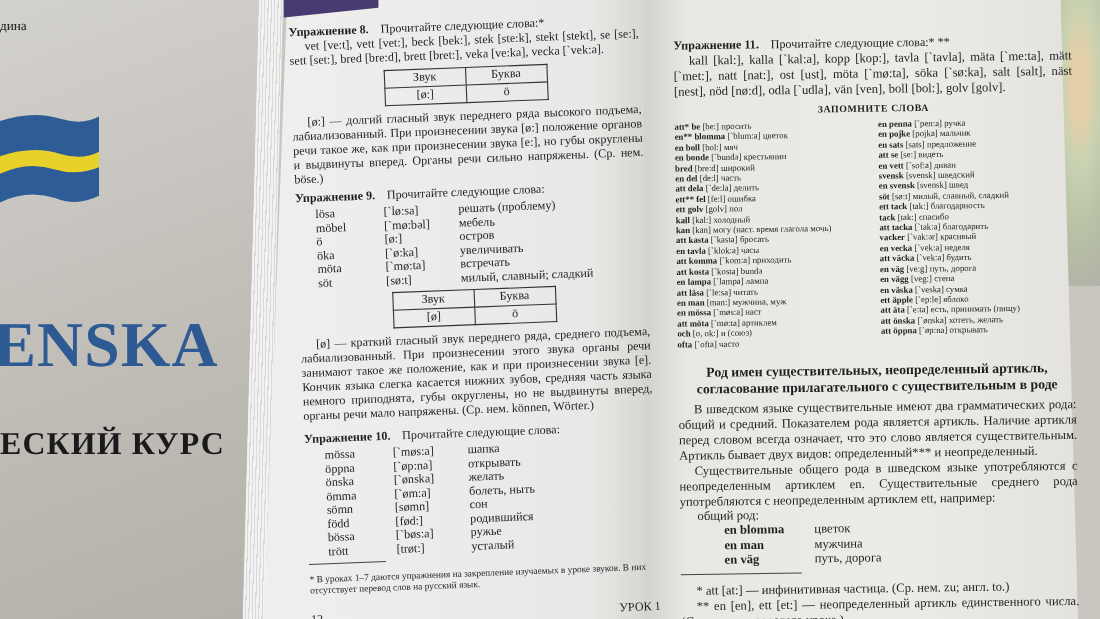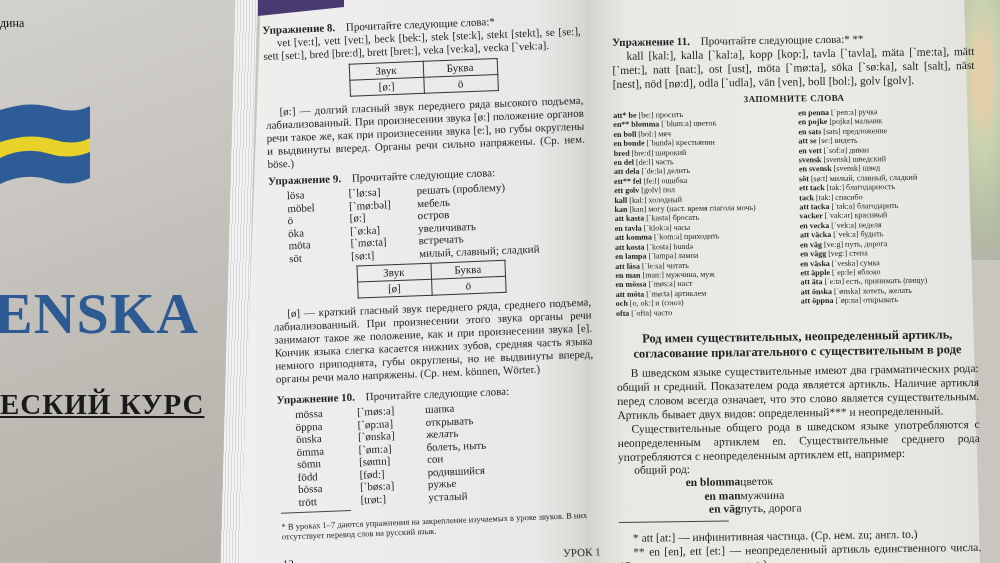--- a/index.html
+++ b/index.html
@@ -19,21 +19,21 @@
     position: absolute; left: 0; top: 16px; font-weight: normal; font-size: 12px; color: #111;
   }
   .cover .flag {
     position: absolute; left: 0; top: 100px; width: 90px; height: 96px;
   }
   .cover .brand {
     position: absolute; left: -6px; top: 280px; font-size: 58px; font-weight: bold;
     color: #2d5a93; letter-spacing: 1px;
   }
   .cover .subtitle {
-    position: absolute; left: 0; font-size: 29px; font-weight: bold; color: #1a1a1a; letter-spacing: 1px; text-decoration: underline;
+    position: absolute; left: 0; font-size: 29px; font-weight: bold; color: #1a1a1a; letter-spacing: 1px;
   }
   .cover .sub1 { top: 388px; }
   .cover .sub2 { top: 432px; }
   .page-stack {
     position: absolute; left: 228px; top: 0; width: 22px; height: 563px;
     background: repeating-linear-gradient(90deg, #f2f2f2 0 2px, #d9d9d9 2px 3px);
     transform: skewX(-1.5deg);
   }
   .purple-tab {
     position: absolute; left: 258px; top: 0; width: 86px; height: 16px;
@@ -83,21 +83,21 @@
   .page-footer { display: flex; justify-content: space-between; font-size: 11px; margin-top: 16px; }
 
   .section-head { text-align: center; font-weight: bold; font-size: 9px; margin: 4px 0 3px; letter-spacing: 0.5px; }
   .vocab { display: flex; gap: 8px; font-size: 8px; line-height: 9.4px; }
   .vocab .col { flex: 1; }
   .vocab .col div b { font-weight: bold; }
   .grammar-title { text-align: center; font-weight: bold; font-size: 12.5px; line-height: 15px; margin: 14px 0 4px; }
   .rp .para { font-size: 11.5px; line-height: 14px; }
   .examples { margin: 0 0 2px 16px; font-size: 11.5px; line-height: 13.5px; }
   .examples .row { display: flex; padding-left: 24px; }
-  .examples .row .w { width: 82px; text-align: right; }
+  .examples .row .w { width: 82px; }
   .rp .footnote { border-top: none; }
   .rp .fn-rule { width: 110px; }
 </style>
 </head>
 <body>
 
 <div class="cover">
   <div class="author">дина</div>
   <svg class="flag" viewBox="0 0 90 96">
     <path d="M0 10 Q30 0 55 8 Q75 14 90 6 L90 78 Q70 88 50 80 Q25 72 0 84 Z" fill="#2e5c96"></path>

